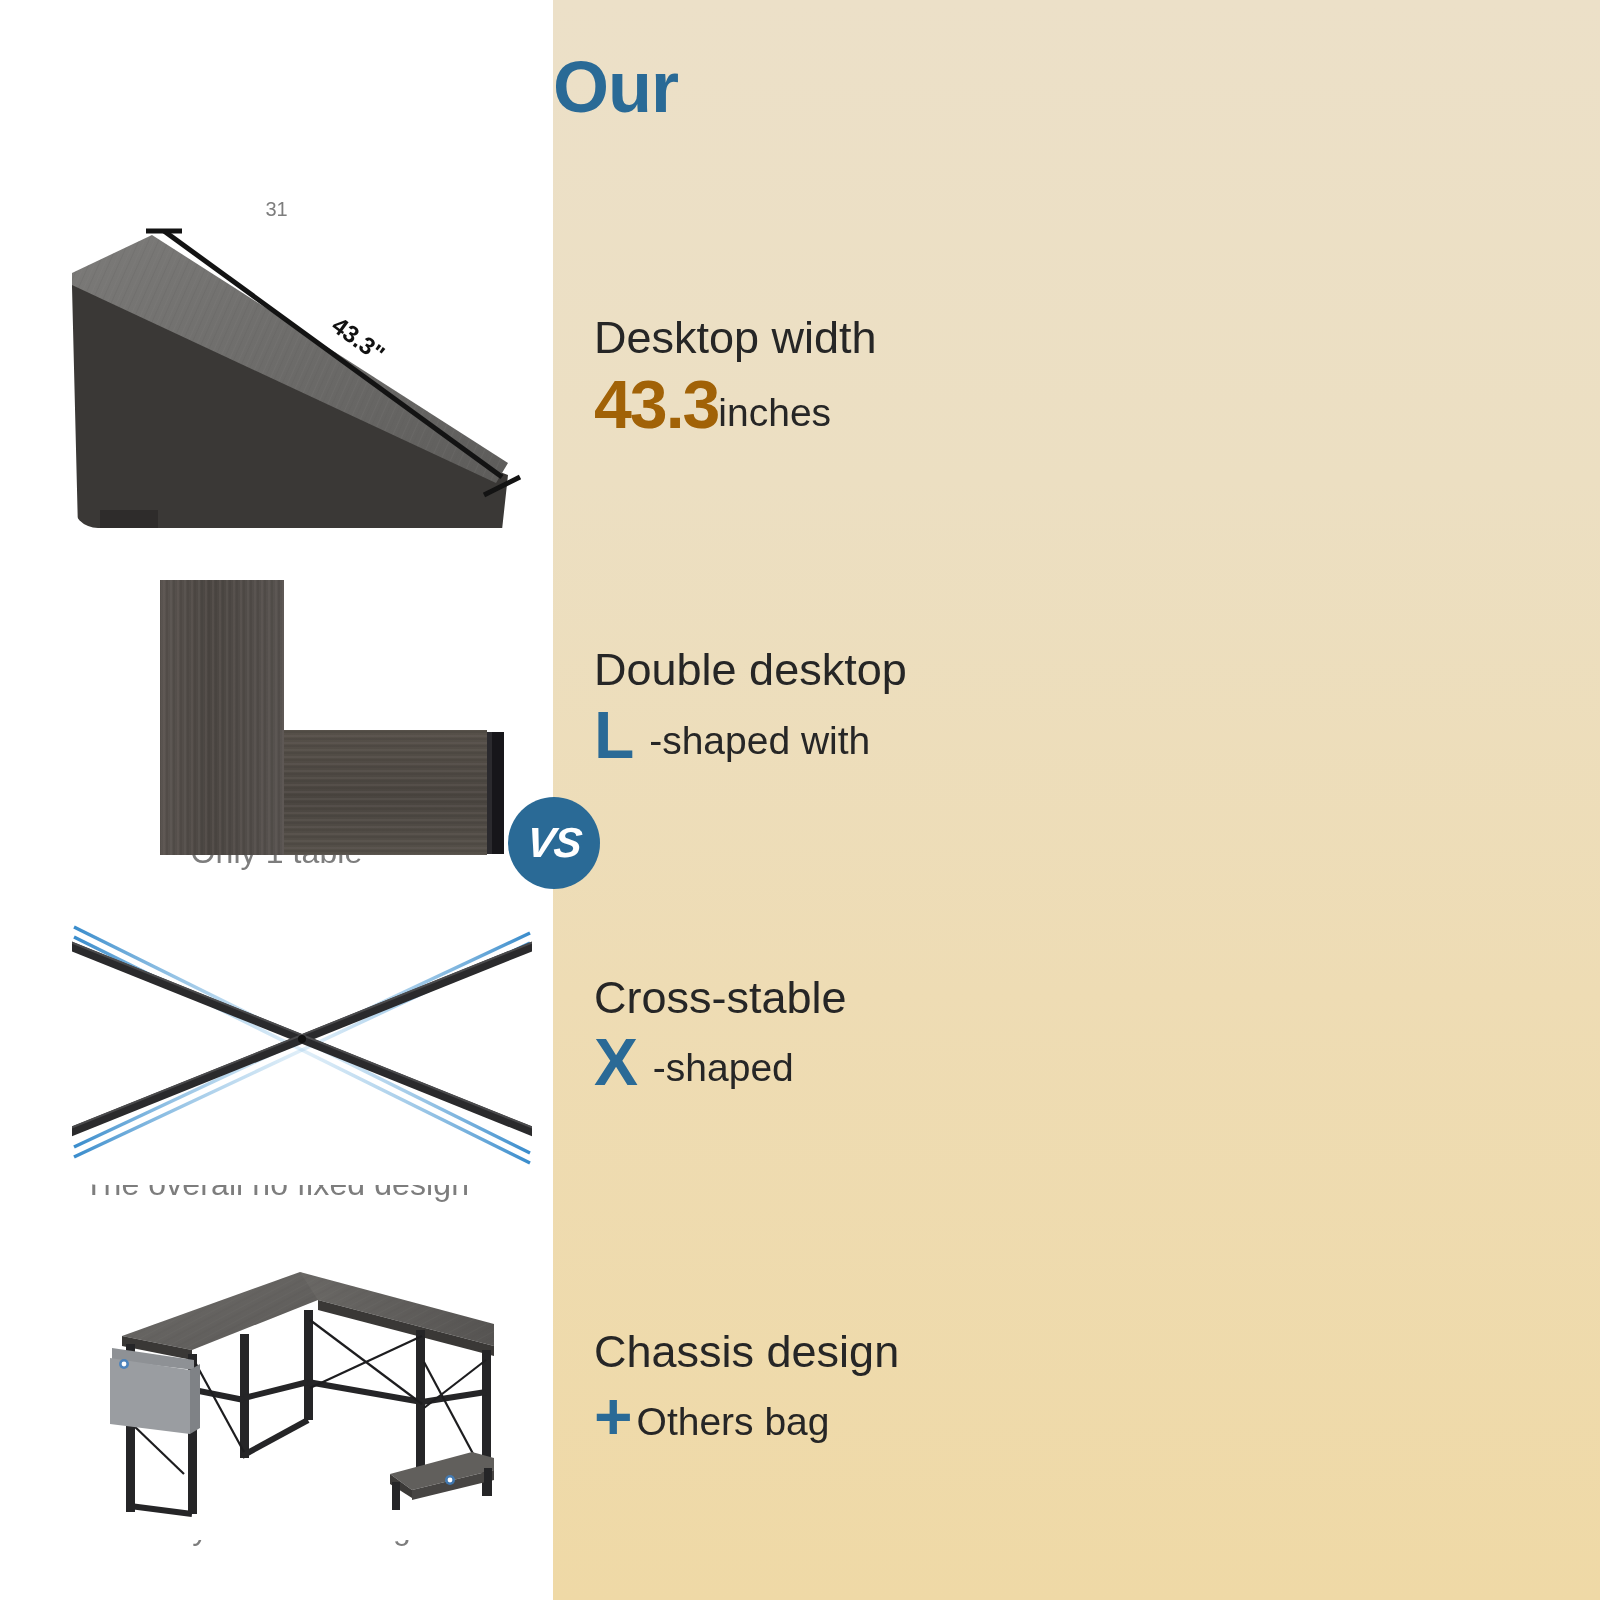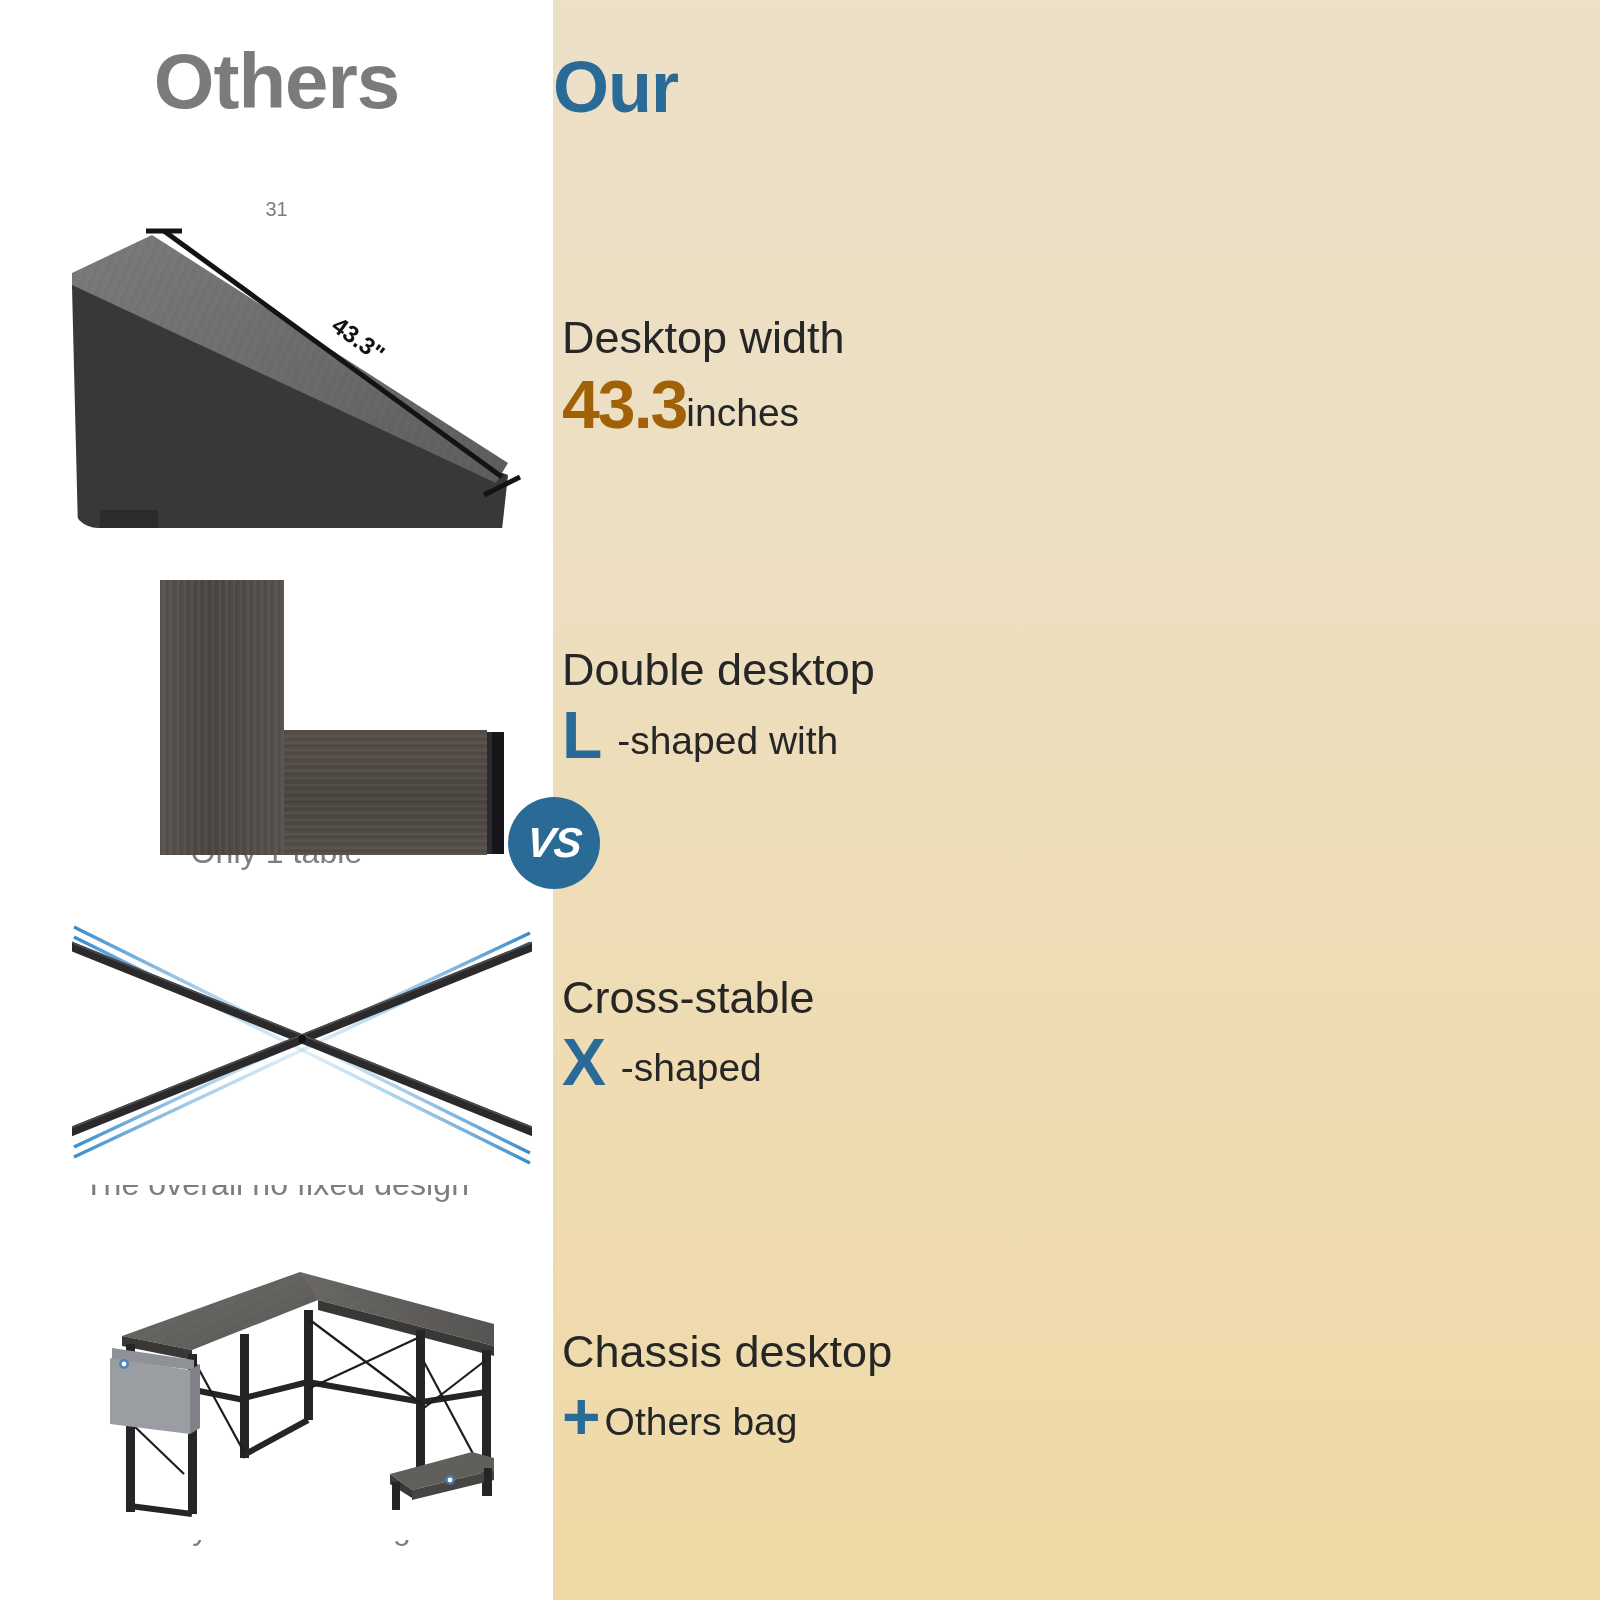--- a/index.html
+++ b/index.html
@@ -78,21 +78,21 @@
   }
 
   .row { position:absolute; left:72px; width:960px; display:flex; align-items:center; }
   .card {
     width:460px; flex:0 0 460px;
     background:#ffffff; border-radius:26px;
     overflow:hidden; position:relative;
   }
   .card-inner { position:absolute; inset:0; }
 
-  .row-text { margin-left:30px; }
+  .row-text { margin-left:62px; }
   .line1 {
     font-size:45px; color:#262626; font-weight:400; white-space:nowrap;
     line-height:1.1;
   }
   .line2 { white-space:nowrap; line-height:1.05; margin-top:6px; }
   .big-blue {
     color:#a16207; font-weight:bold; font-size:68px;
     vertical-align:-2px; letter-spacing:-2px;
   }
   .glyph-blue {
@@ -117,21 +117,20 @@
 
   svg { display:block; }
 </style>
 </head>
 <body>
 
 <div id="stage">
 
   <div id="left-panel">
 
-    <div id="others-title">Others</div>
 
     <div class="left-item" id="li1">
       <div class="dimline">
         <div class="dnum">31</div>
         <div class="dcapL"></div>
         <div class="dbar"></div>
         <div class="dcapR"></div>
       </div>
       <div id="slab31"></div>
       <div class="left-caption" style="margin-top:28px;">Desktop width of 31 inches</div>
@@ -389,21 +388,21 @@
           <polygon points="318,236 340,252 340,260 318,246" fill="#3b3937"></polygon>
           <polygon points="340,252 422,232 422,242 340,262" fill="#474543"></polygon>
           <rect x="320" y="244" width="8" height="28" fill="#252527"></rect>
           <rect x="412" y="230" width="8" height="28" fill="#252527"></rect>
           <circle cx="378" cy="242" r="5" fill="#3f7fc0" opacity="0.85"></circle>
           <circle cx="378" cy="242" r="2.4" fill="#ffffff"></circle>
         </svg>
       </div>
     </div>
     <div class="row-text">
-      <div class="line1">Chassis desktop</div>
+      <div class="line1">Chassis design</div>
       <div class="line2">
         <span class="glyph-blue">+</span><span class="sub-dark">Others bag</span>
       </div>
     </div>
   </div>
 
   <div id="vs-badge">
     <span>VS</span>
   </div>
 

